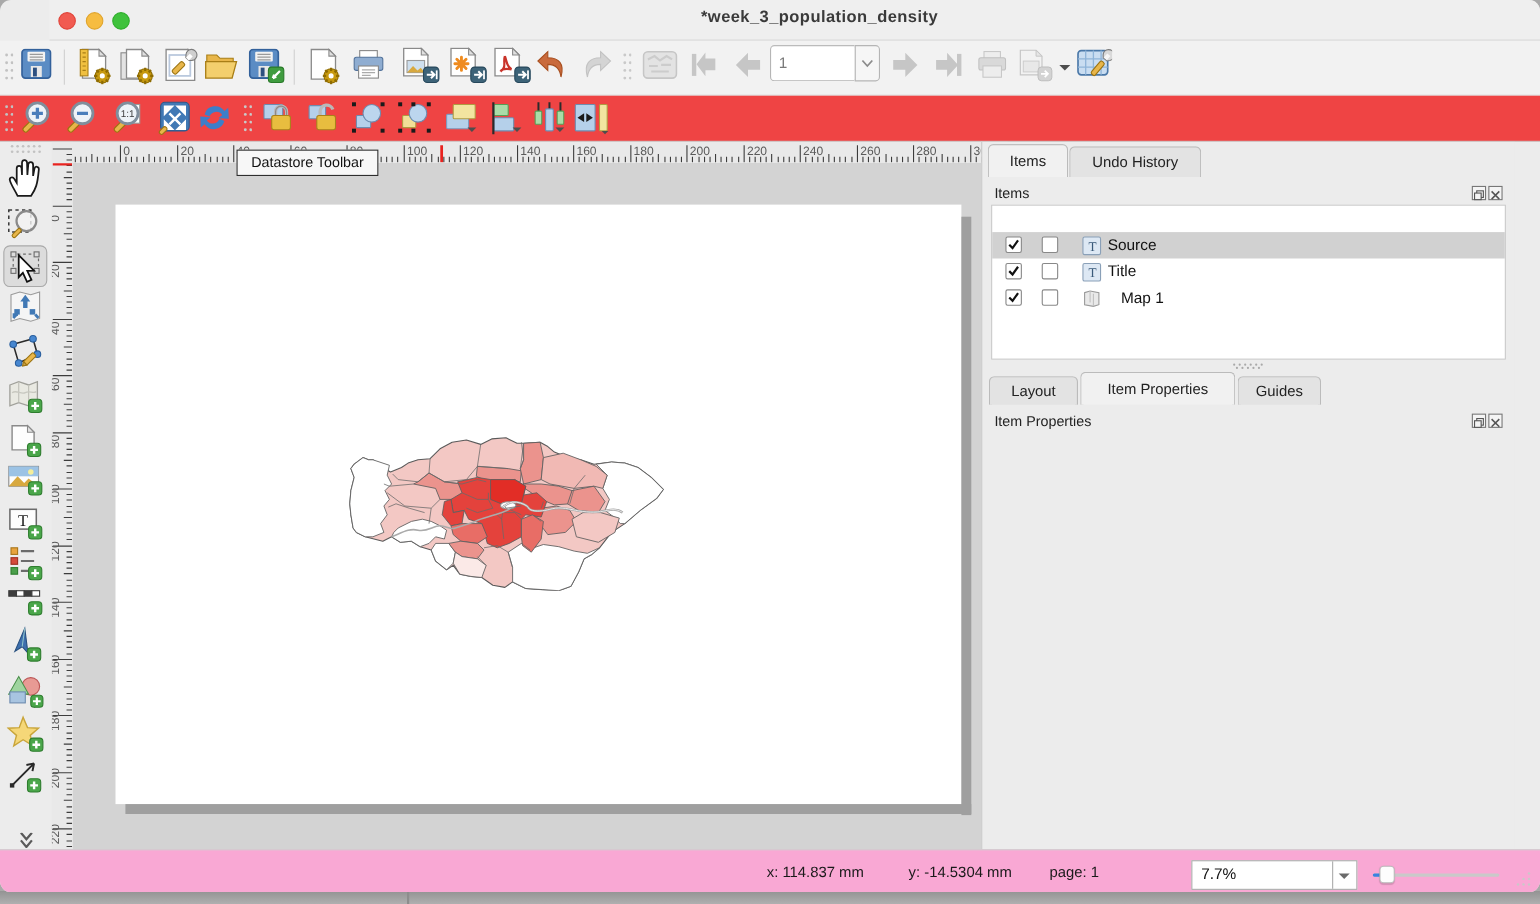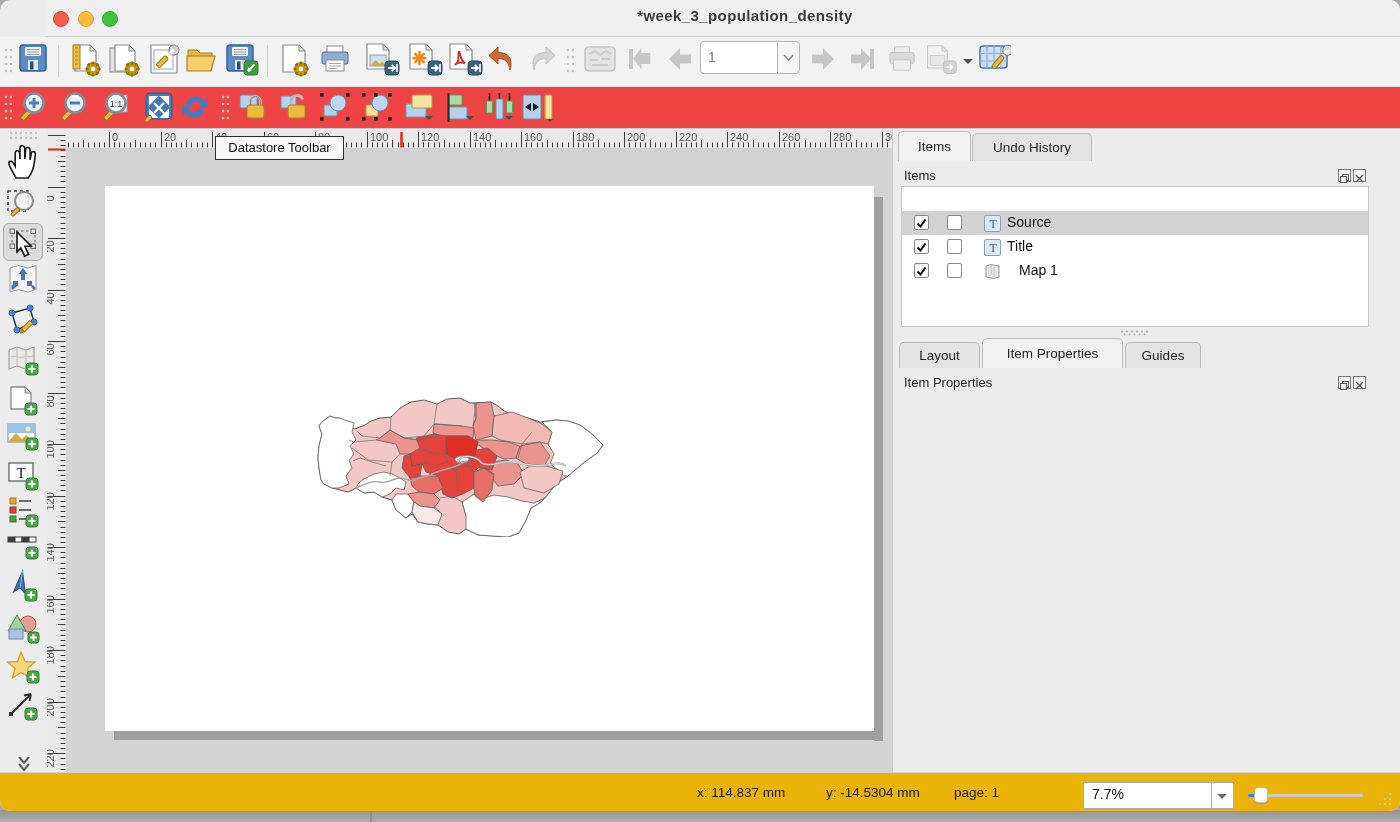--- a/index.html
+++ b/index.html
@@ -36,21 +36,21 @@
   
   .tab{position:absolute;box-sizing:border-box;border:1px solid #bbb;border-bottom:none;border-radius:5px 5px 0 0;background:#e3e3e3;color:#222;text-align:center;}
   .tab.active{background:#f1f1f1;}
   .paneltitle{position:absolute;font-size:13px;color:#222;}
   .pbtn{position:absolute;width:13px;height:13px;box-sizing:border-box;border:1px solid #777;background:#f4f4f4;}
   #itemstable{position:absolute;left:8px;top:57px;width:468px;height:141px;background:#fff;border:1px solid #c9c9c9;box-sizing:border-box;}
   .chk{position:absolute;width:15px;height:15px;box-sizing:border-box;border:1px solid #888;background:#fff;border-radius:2px;}
   .titem{position:absolute;width:17px;height:17px;box-sizing:border-box;border:1px solid #8aa0b8;background:#dde8f4;border-radius:2px;}
   .titem:after{content:"T";position:absolute;left:4.5px;top:1px;font-size:12px;color:#3a5a7a;font-family:"Liberation Serif",serif;}
   
-  #statusbar{position:absolute;left:0;top:772px;width:1400px;height:39px;background:#eab308;border-top:1px solid #cfcfcf;}
+  #statusbar{position:absolute;left:0;top:772px;width:1400px;height:39px;background:#f9a8d4;border-top:1px solid #cfcfcf;}
   #statusbar .stext{position:absolute;top:12px;font-size:13.5px;color:#1a1a1a;}
   #combo{position:absolute;left:1083px;top:9px;width:151px;height:27px;background:#fff;border:1px solid #ababab;box-sizing:border-box;}
   #combo .cval{position:absolute;left:8px;top:3px;font-size:14px;color:#111;}
   #combo .cbtn{position:absolute;right:0;top:0;width:21px;height:25px;border-left:1px solid #ababab;}
   #slider{position:absolute;left:1248px;top:21px;width:115px;height:3px;background:#c9c9c9;border-radius:2px;}
   #sliderfill{position:absolute;left:1248px;top:21px;width:10px;height:3px;background:#3b82e0;border-radius:2px 0 0 2px;}
   #sliderknob{position:absolute;left:1254px;top:14px;width:14px;height:16px;border-radius:4px;background:#fdfdfd;border:1px solid #bcbcbc;box-sizing:border-box;box-shadow:0 1px 1px rgba(0,0,0,0.15);}
 </style>
 </head>
 <body>

